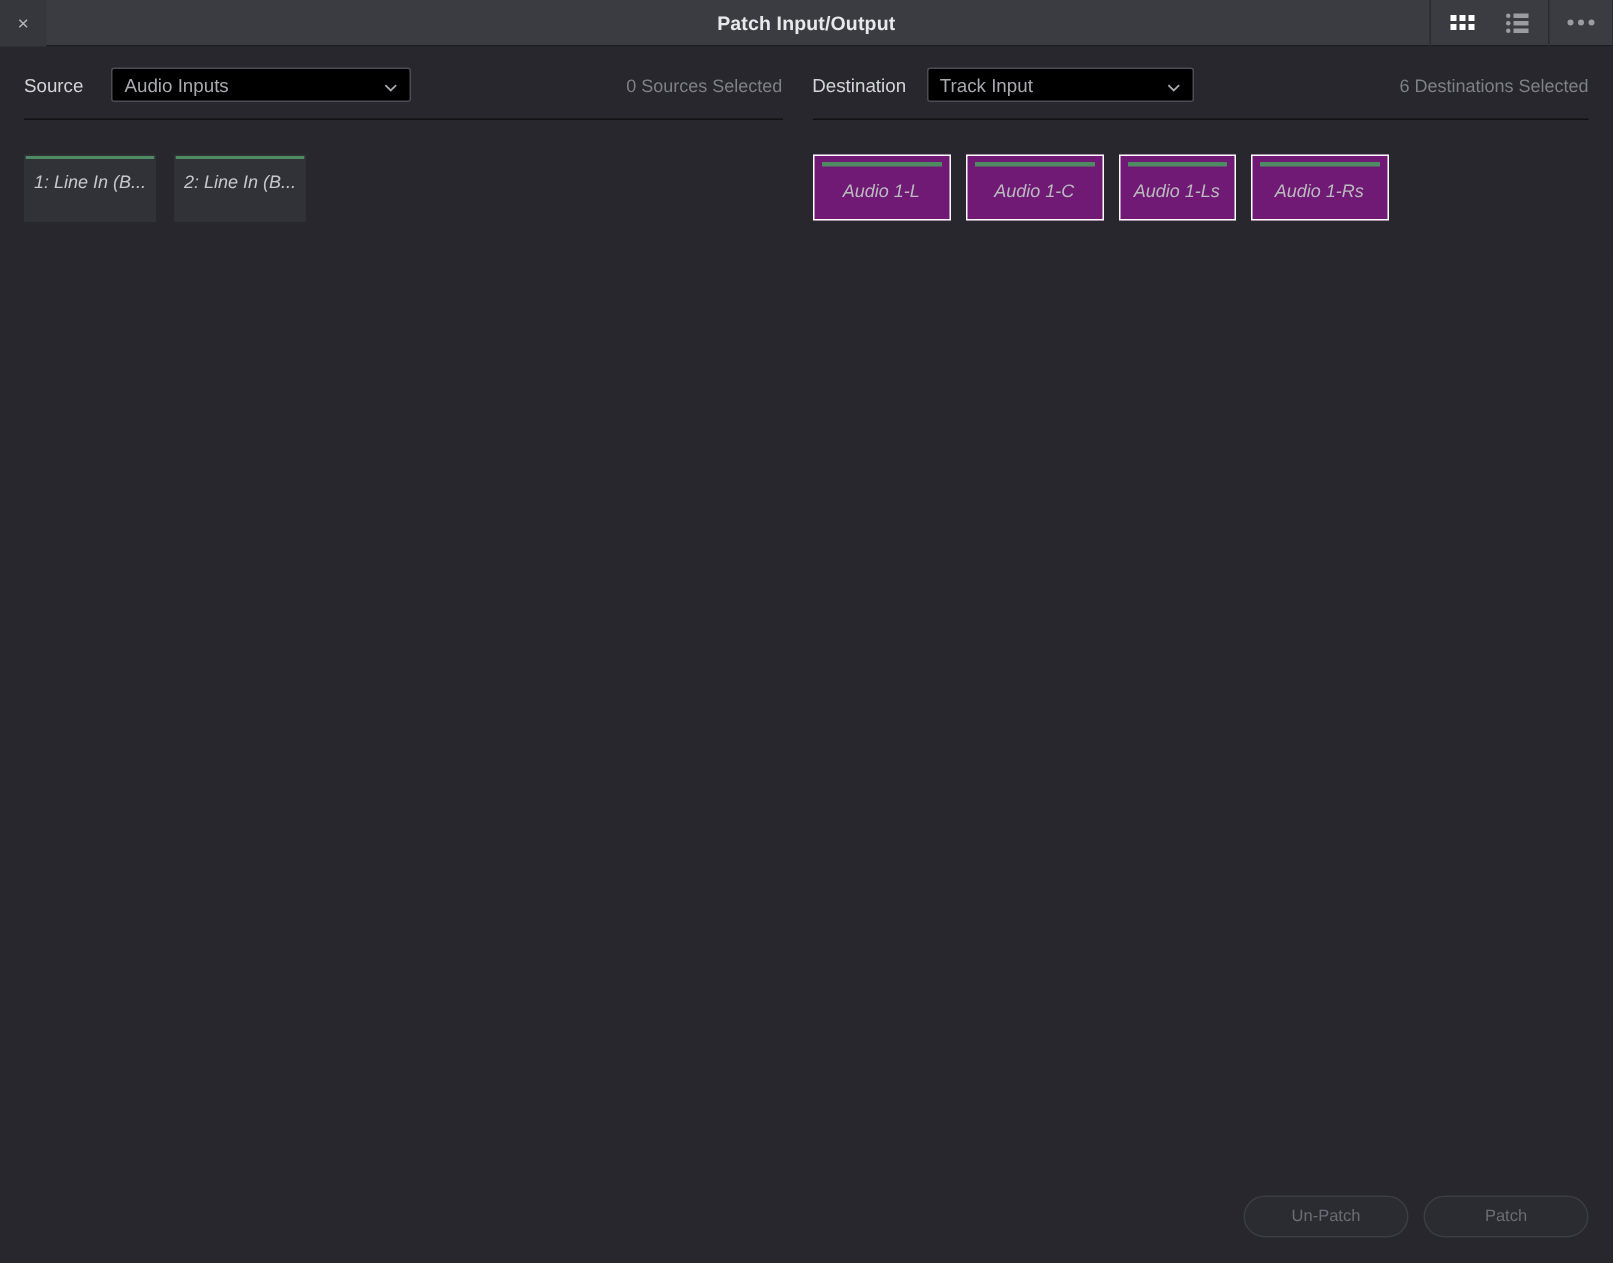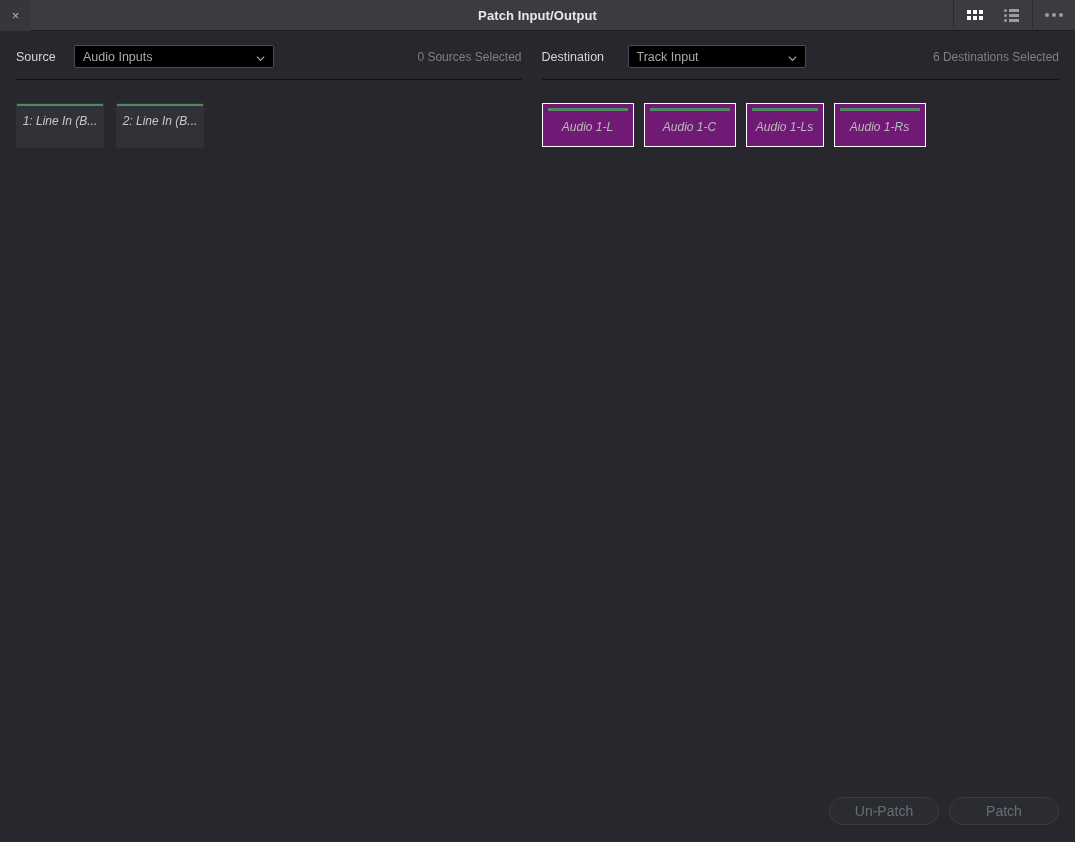--- a/index.html
+++ b/index.html
@@ -198,21 +198,21 @@
     gap: 10px;
   }
   .pill {
     height: 28px;
     min-width: 110px;
     padding: 0 20px;
     border-radius: 14px;
     border: 1px solid #3c3d44;
     background: #2b2c32;
     color: #6b6d74;
-    font-size: 14px;
+    font-size: 11px;
     display: flex;
     align-items: center;
     justify-content: center;
     cursor: default;
     user-select: none;
   }
 </style>
 </head>
 <body>
 
@@ -289,21 +289,21 @@
         </div>
         <div class="tile src">
           <span class="bar"></span>
           <span class="tile-label">2: Line In (B...</span>
         </div>
       </div>
     </div>
 
     <div class="panel right">
       <div class="panel-header">
-        <span class="panel-label" style="width:86px">Destination</span>
+        <span class="panel-label" style="width:76px">Destination</span>
         <div class="select" style="width:178px">
           <span class="select-value">Track Input</span>
           <span class="select-chevron">
             <svg width="9" height="9" viewBox="0 0 10 10">
                 <path d="M1 3 L5 7 L9 3" fill="none" stroke="#a8aab0" stroke-width="1.3"></path>
               </svg>
           </span>
         </div>
         <span class="selected-count">6 Destinations Selected</span>
       </div>

